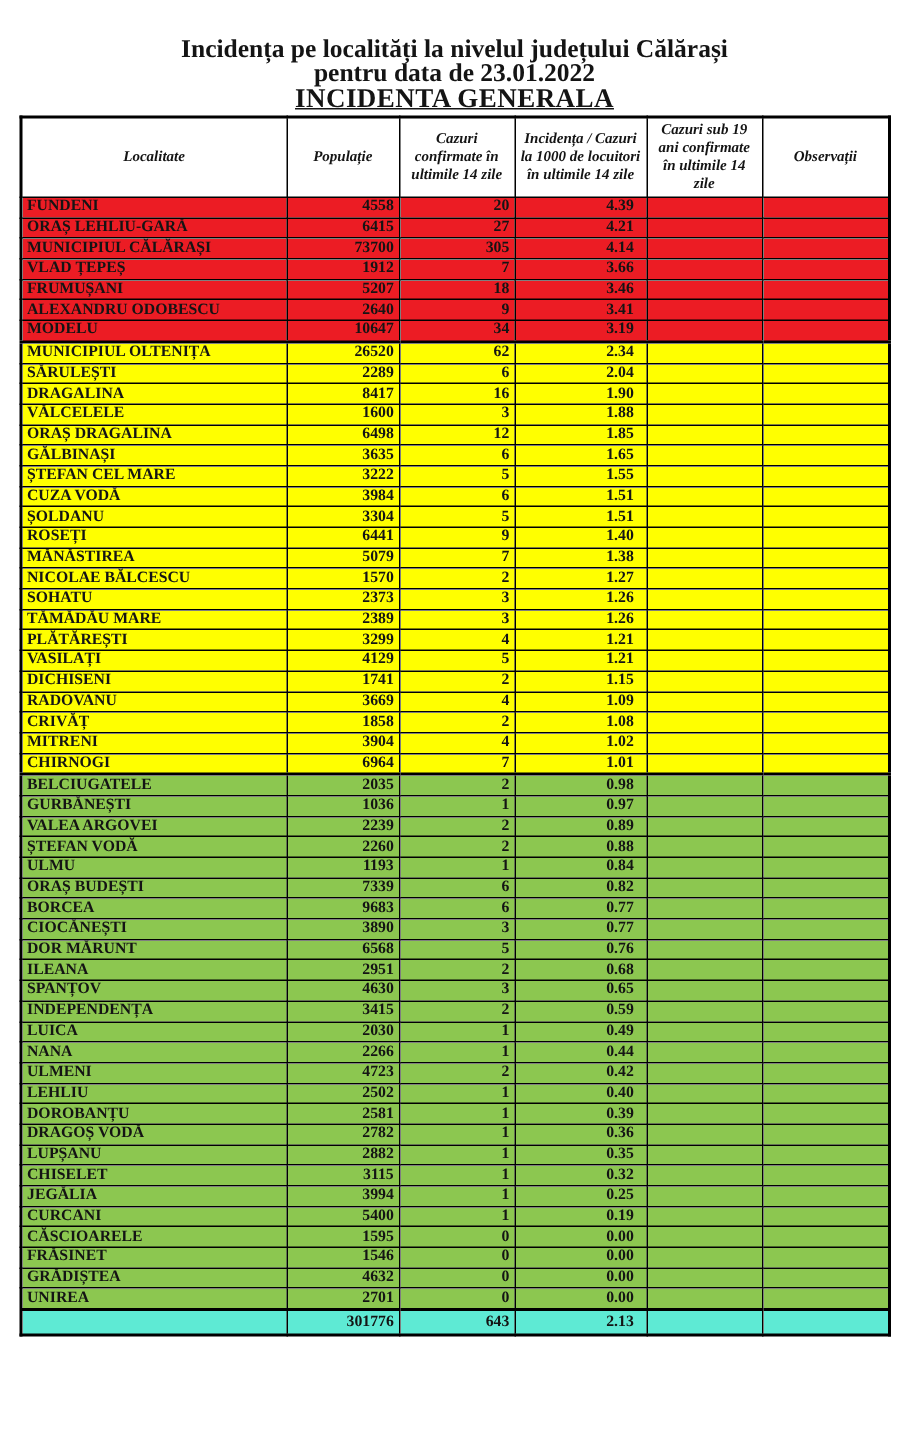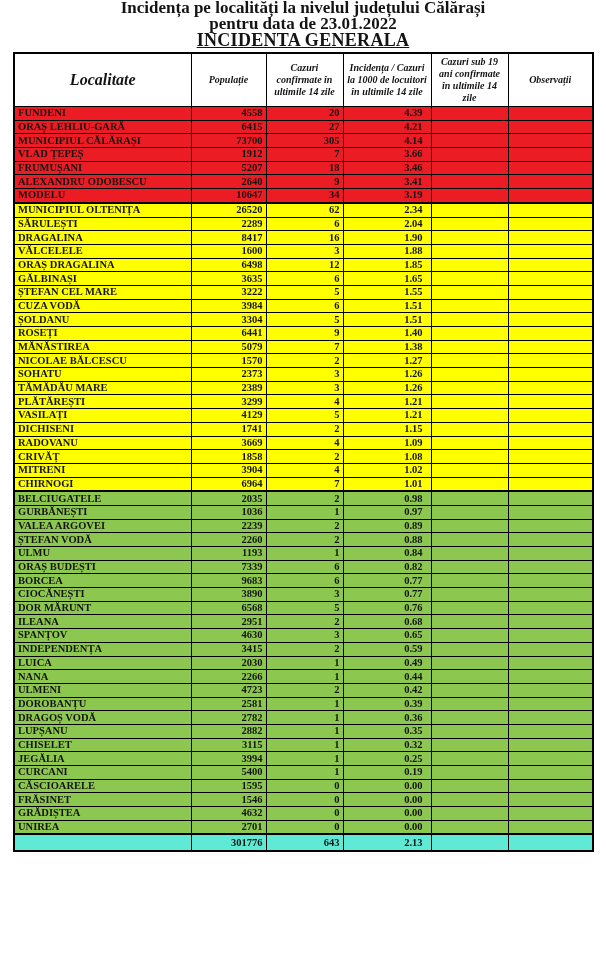--- a/index.html
+++ b/index.html
@@ -8,20 +8,21 @@
     background: #ffffff;
   }
   body {
     width: 606px;
     height: 960px;
     font-family: "Liberation Serif", "DejaVu Serif", serif;
     color: #141414;
     overflow: hidden;
   }
   .title-block {
+    padding-top: 25px;
     text-align: center;
     font-weight: bold;
     line-height: 16px;
   }
   .title-line-1, .title-line-2 { font-size: 17px; }
   .title-line-3 { font-size: 18px; letter-spacing: 0.3px; text-decoration: underline; }
 
   table.inc-table {
     margin: 4px 0 0 13px;
     width: 579px;
@@ -34,21 +35,21 @@
     background: #ffffff;
     font-weight: bold;
     font-style: italic;
     font-size: 10px;
     line-height: 12px;
     text-align: center;
     vertical-align: middle;
     height: 42px;
     padding: 2px 3px;
   }
-  .inc-table th.col-localitate { font-size: 16px; }
+  .inc-table th.col-localitate { font-size: 10px; }
   .inc-table td {
     border: 1px solid #000;
     font-weight: bold;
     font-size: 10.5px;
     line-height: 12px;
     height: 12.7px;
     padding: 0 3px;
     white-space: nowrap;
     overflow: hidden;
     vertical-align: middle;
@@ -434,20 +435,28 @@
         </tr>
         <tr class="level-green">
           <td>ULMENI</td>
           <td class="num">4723</td>
           <td class="num">2</td>
           <td class="num inc">0.42</td>
           <td></td>
           <td></td>
         </tr>
         <tr class="level-green">
+          <td>LEHLIU</td>
+          <td class="num">2502</td>
+          <td class="num">1</td>
+          <td class="num inc">0.40</td>
+          <td></td>
+          <td></td>
+        </tr>
+        <tr class="level-green">
           <td>DOROBANȚU</td>
           <td class="num">2581</td>
           <td class="num">1</td>
           <td class="num inc">0.39</td>
           <td></td>
           <td></td>
         </tr>
         <tr class="level-green">
           <td>DRAGOȘ VODĂ</td>
           <td class="num">2782</td>

